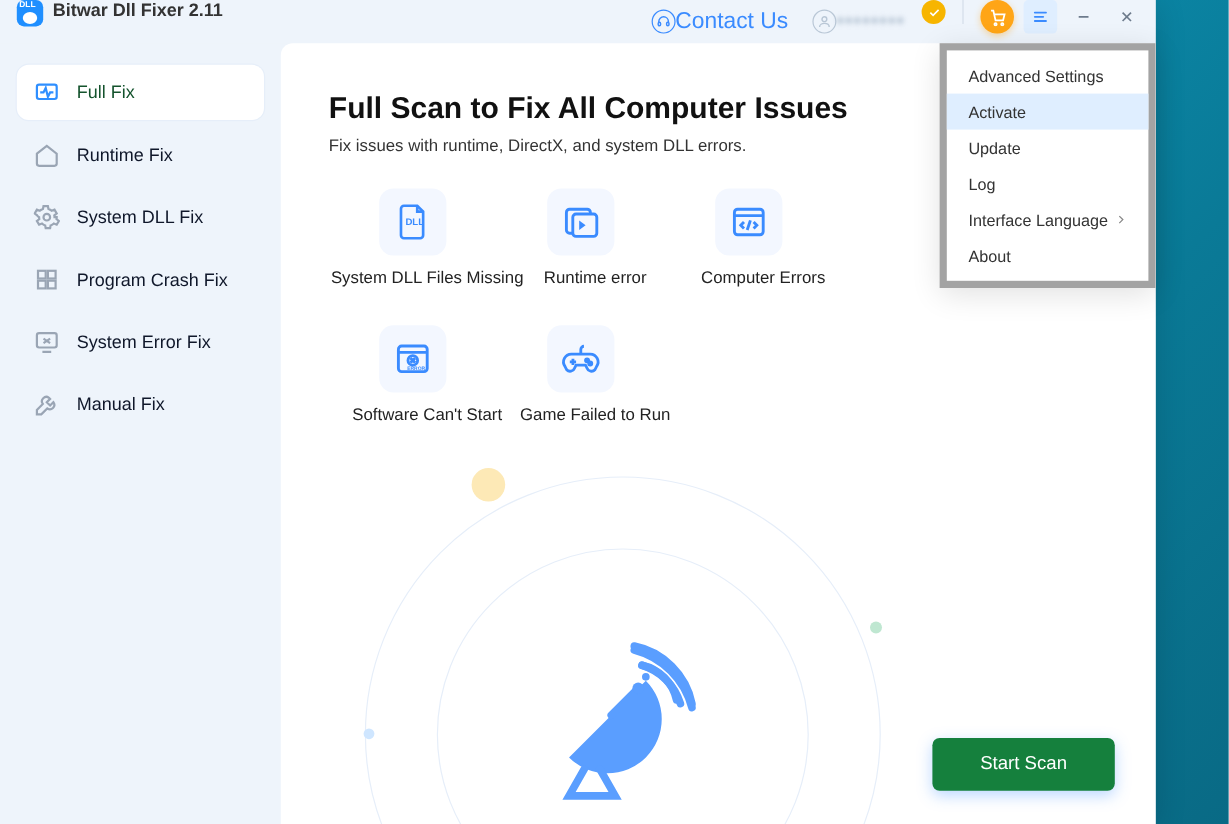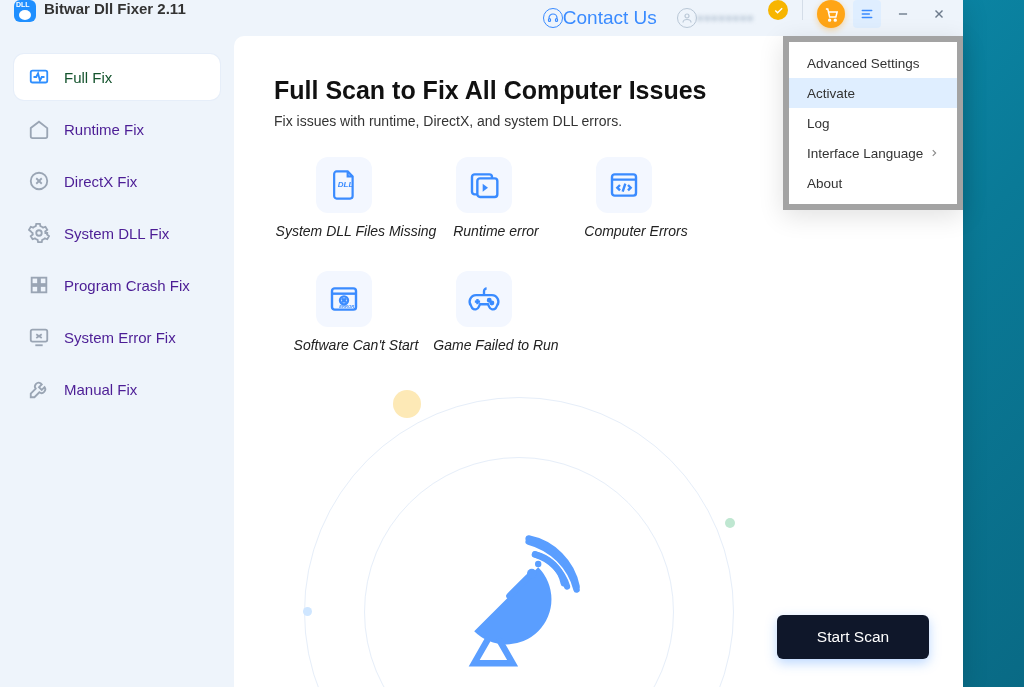--- a/index.html
+++ b/index.html
@@ -72,40 +72,40 @@
 .body { flex:1; display:flex; min-height:0; }
 
 .sidebar {
   width: 234px;
   padding: 18px 14px 0 14px;
 }
 .side-item {
   display:flex; align-items:center; gap: 14px;
   height: 46px; padding: 0 14px;
   border-radius: 10px;
-  color:#4c1d95; font-size:15px; cursor:pointer;
+  color:#0f172a; font-size:15px; cursor:pointer;
   margin-bottom: 6px;
 }
 .side-item.active {
   background:#fff; color:#14532d;
   box-shadow: 0 0 0 1px #e6eef9;
 }
 .side-icon { width:22px; height:22px; display:flex; align-items:center; justify-content:center; }
 
 .main {
   flex:1; background:#fff;
   border-top-left-radius: 10px;
   padding: 40px 40px 24px 40px;
   position: relative; overflow:hidden;
 }
 .main h1 { font-size: 25px; font-weight: 800; color:#111; margin-bottom: 8px; }
 .main .subtitle { font-size: 14px; color:#333; margin-bottom: 28px; }
 
 .tiles { display:grid; grid-template-columns: repeat(3, 140px); column-gap: 0; row-gap: 32px; justify-content:start; }
-.tile { width:140px; display:flex; flex-direction:column; align-items:center; gap:10px; cursor:pointer;font-style:italic; }
+.tile { width:140px; display:flex; flex-direction:column; align-items:center; gap:10px; cursor:pointer; }
 .tile-box {
   width:56px; height:56px; border-radius:12px;
   background:#f3f7ff; display:flex; align-items:center; justify-content:center;
 }
 .tile-label { font-size:14px; color:#222; text-align:center; white-space:nowrap;margin-left:24px; }
 
 
 .radar {
   position:absolute; left: 70px; bottom: -140px;
   width: 430px; height: 430px;
@@ -115,21 +115,21 @@
 .radar .r2 { width: 310px; height:310px; border:1px solid #e6eef9; border-radius:50%; }
 .dot { position:absolute; border-radius:50%; }
 .dot.yellow { width:28px; height:28px; background:#fde9b6; top:-8px; left: 88px; }
 .dot.green  { width:10px; height:10px; background:#bfe7d1; top: 120px; right: -2px; }
 .dot.blue   { width:9px;  height:9px;  background:#cfe6ff; bottom: 210px; left: -2px; }
 .dish { position:absolute; left:50%; top:50%; transform:translate(-50%,-60%); }
 
 .start-btn {
   position:absolute; right: 34px; bottom: 28px;
   width: 152px; height: 44px;
-  background:#0f172a; color:#fff;
+  background:#15803d; color:#fff;
   border:none; border-radius:6px;
   font-size:15.5px; cursor:pointer;
   box-shadow: 0 4px 12px rgba(58,139,255,.35);
 }
 
 
 .menu {
   position:absolute; top: 36px; right: 0;
   width: 180px;
   background:#fff;
@@ -217,20 +217,23 @@
     </div>
 
     <div class="menu">
       <div class="menu-item">
         <span>Advanced Settings</span>
       </div>
       <div class="menu-item hover">
         <span>Activate</span>
       </div>
       <div class="menu-item">
+        <span>Update</span>
+      </div>
+      <div class="menu-item">
         <span>Log</span>
       </div>
       <div class="menu-item">
         <span>Interface Language</span>
         <span>
           <svg width="10" height="10" viewBox="0 0 24 24" fill="none" stroke="#888" stroke-width="2.6">
               <polyline points="9 5 16 12 9 19"></polyline>
             </svg>
         </span>
       </div>
@@ -251,30 +254,20 @@
           </span>
           <span>Full Fix</span>
         </div>
         <div class="side-item">
           <span class="side-icon">
             <svg width="22" height="22" viewBox="0 0 24 24" fill="none" stroke="#9aa5b4" stroke-width="2">
               <path d="M3 11l9-7 9 7v9a2 2 0 0 1-2 2H5a2 2 0 0 1-2-2z"></path>
             </svg>
           </span>
           <span>Runtime Fix</span>
-        </div>
-        <div class="side-item">
-          <span class="side-icon">
-            <svg width="22" height="22" viewBox="0 0 24 24" fill="none" stroke="#9aa5b4" stroke-width="2">
-              <circle cx="12" cy="12" r="9"></circle>
-                <line x1="9" y1="9" x2="15" y2="15"></line>
-                <line x1="15" y1="9" x2="9" y2="15"></line>
-            </svg>
-          </span>
-          <span>DirectX Fix</span>
         </div>
         <div class="side-item">
           <span class="side-icon">
             <svg width="22" height="22" viewBox="0 0 24 24" fill="none" stroke="#9aa5b4" stroke-width="2">
               <circle cx="12" cy="12" r="3"></circle>
                 <path d="M19 12a7 7 0 0 0-.2-1.7l2.2-1.7-2-3.4-2.6 1a7 7 0 0 0-2.9-1.7L13 2h-4l-.5 2.5a7 7 0 0 0-2.9 1.7l-2.6-1-2 3.4 2.2 1.7A7 7 0 0 0 5 12c0 .6.1 1.1.2 1.7L3 15.4l2 3.4 2.6-1a7 7 0 0 0 2.9 1.7L11 22h4l.5-2.5a7 7 0 0 0 2.9-1.7l2.6 1 2-3.4-2.2-1.7c.1-.6.2-1.1.2-1.7z"></path>
             </svg>
           </span>
           <span>System DLL Fix</span>
         </div>

